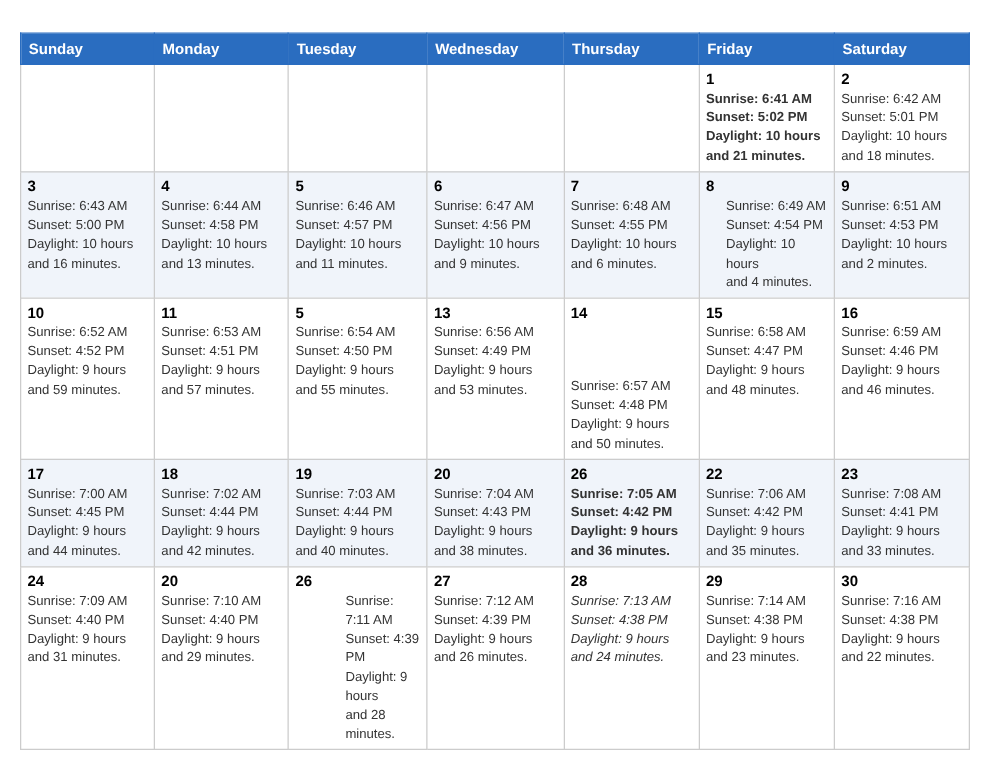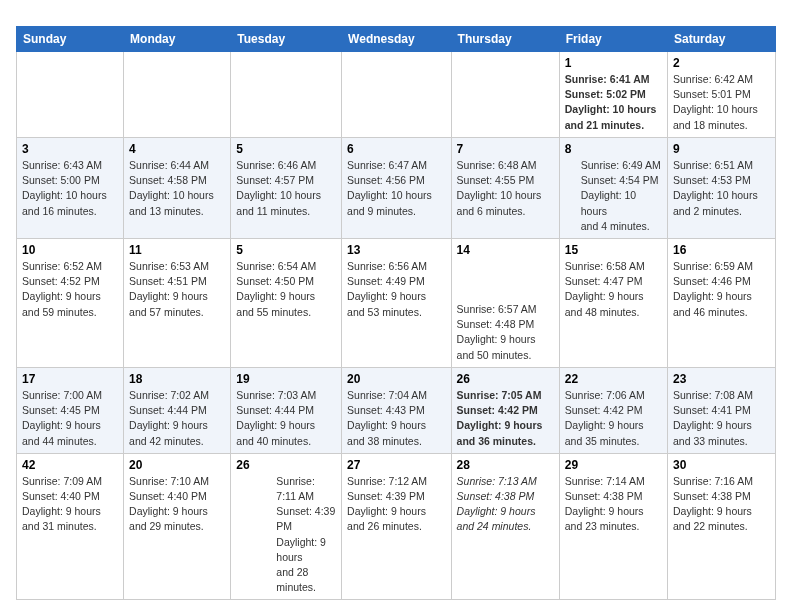--- a/index.html
+++ b/index.html
@@ -293,21 +293,21 @@
           <td>
             <span class="day-num">23</span>
             <div class="day-info" style="white-space: pre-line;">Sunrise: 7:08 AM
 Sunset: 4:41 PM
 Daylight: 9 hours
 and 33 minutes.</div>
           </td>
         </tr>
         <tr class="row5">
           <td>
-            <span class="day-num">42</span>
+            <span class="day-num">24</span>
             <div class="day-info" style="white-space: pre-line;">Sunrise: 7:09 AM
 Sunset: 4:40 PM
 Daylight: 9 hours
 and 31 minutes.</div>
           </td>
           <td>
             <span class="day-num">20</span>
             <div class="day-info" style="white-space: pre-line;">Sunrise: 7:10 AM
 Sunset: 4:40 PM
 Daylight: 9 hours

